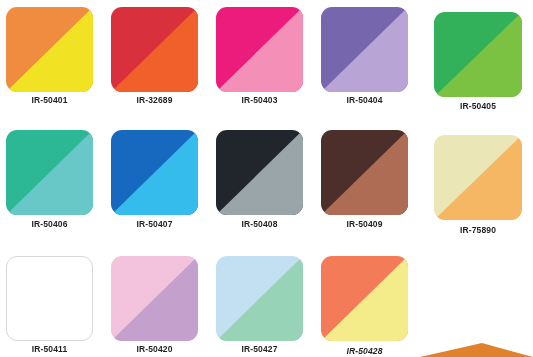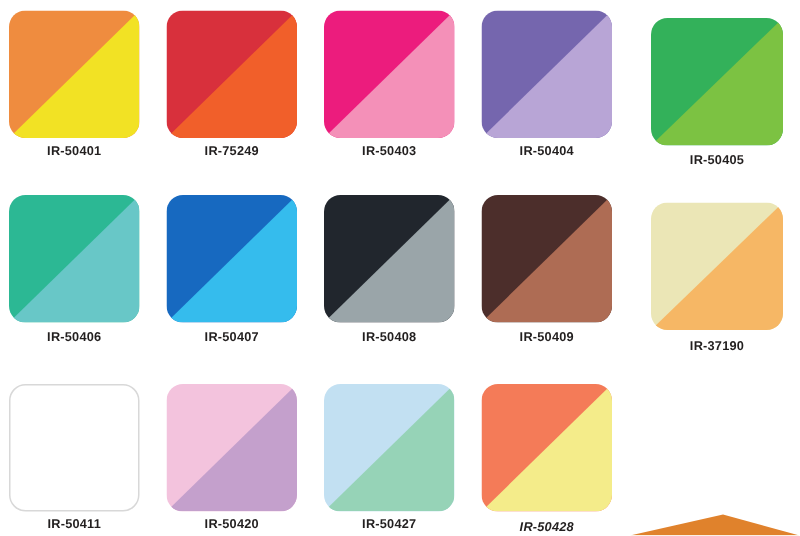--- a/index.html
+++ b/index.html
@@ -72,21 +72,21 @@
         <div class="tri-upper" style="background: rgb(239, 140, 63);"></div>
         <div class="tri-lower" style="background: rgb(242, 226, 36); clip-path: polygon(0% 100%, 100% 0%, 100% 100%);"></div>
       </div>
       <div class="swatch-label" style="top: 88px; color: rgb(34, 31, 31);">IR-50401</div>
     </div>
     <div class="swatch-cell" style="left: 111px; top: 7px; width: 87px; height: 102px;">
       <div class="swatch-chip" style="width: 87px; height: 85px;">
         <div class="tri-upper" style="background: rgb(216, 48, 60);"></div>
         <div class="tri-lower" style="background: rgb(241, 95, 42); clip-path: polygon(0% 100%, 100% 0%, 100% 100%);"></div>
       </div>
-      <div class="swatch-label" style="top: 88px; color: rgb(34, 31, 31);">IR-75249</div>
+      <div class="swatch-label" style="top: 88px; color: rgb(34, 31, 31);">IR-32689</div>
     </div>
     <div class="swatch-cell" style="left: 216px; top: 7px; width: 87px; height: 102px;">
       <div class="swatch-chip" style="width: 87px; height: 85px;">
         <div class="tri-upper" style="background: rgb(236, 28, 125);"></div>
         <div class="tri-lower" style="background: rgb(244, 144, 184); clip-path: polygon(0% 100%, 100% 0%, 100% 100%);"></div>
       </div>
       <div class="swatch-label" style="top: 88px; color: rgb(34, 31, 31);">IR-50403</div>
     </div>
     <div class="swatch-cell" style="left: 321px; top: 7px; width: 87px; height: 102px;">
       <div class="swatch-chip" style="width: 87px; height: 85px;">
@@ -128,21 +128,21 @@
         <div class="tri-upper" style="background: rgb(76, 46, 43);"></div>
         <div class="tri-lower" style="background: rgb(174, 108, 84); clip-path: polygon(0% 100%, 100% 0%, 100% 100%);"></div>
       </div>
       <div class="swatch-label" style="top: 89px; color: rgb(34, 31, 31); text-align: right;">IR-50409</div>
     </div>
     <div class="swatch-cell" style="left: 434px; top: 135px; width: 88px; height: 104px;">
       <div class="swatch-chip" style="width: 88px; height: 85px;">
         <div class="tri-upper" style="background: rgb(235, 230, 182);"></div>
         <div class="tri-lower" style="background: rgb(246, 183, 101); clip-path: polygon(0% 100%, 100% 0%, 100% 100%);"></div>
       </div>
-      <div class="swatch-label" style="top: 90px; color: rgb(34, 31, 31);">IR-37190</div>
+      <div class="swatch-label" style="top: 90px; color: rgb(34, 31, 31);">IR-75890</div>
     </div>
     <div class="swatch-cell" style="left: 6px; top: 256px; width: 87px; height: 102px; border-radius: 11px;">
       <div class="swatch-chip plain" style="width: 87px; height: 85px; background: rgb(255, 255, 255); border-color: rgb(216, 216, 216);"></div>
       <div class="swatch-label" style="top: 88px; color: rgb(34, 31, 31);">IR-50411</div>
     </div>
     <div class="swatch-cell" style="left: 111px; top: 256px; width: 87px; height: 102px;">
       <div class="swatch-chip" style="width: 87px; height: 85px;">
         <div class="tri-upper" style="background: rgb(243, 195, 221);"></div>
         <div class="tri-lower" style="background: rgb(196, 160, 204); clip-path: polygon(0% 100%, 100% 0%, 100% 100%);"></div>
       </div>

